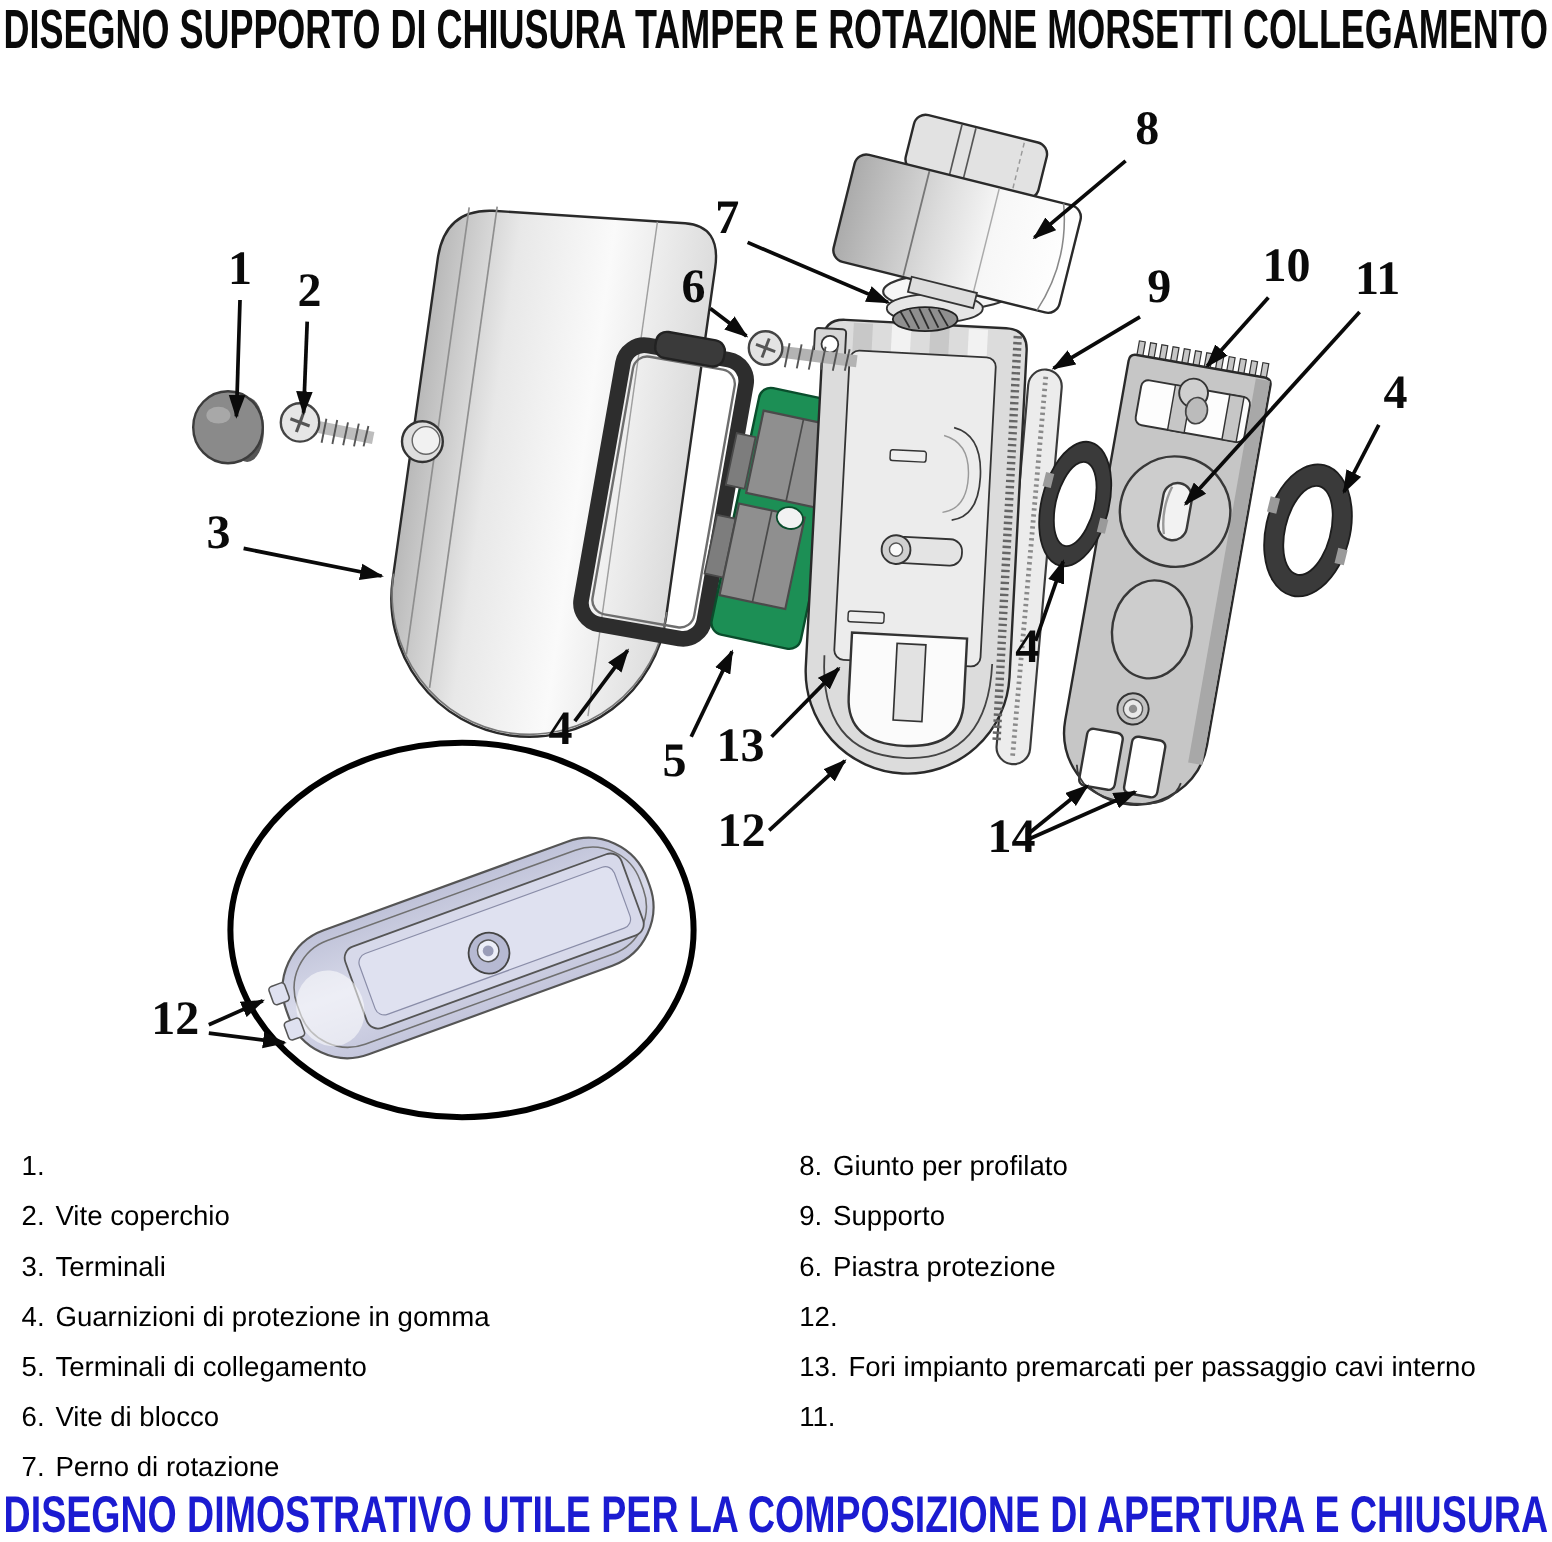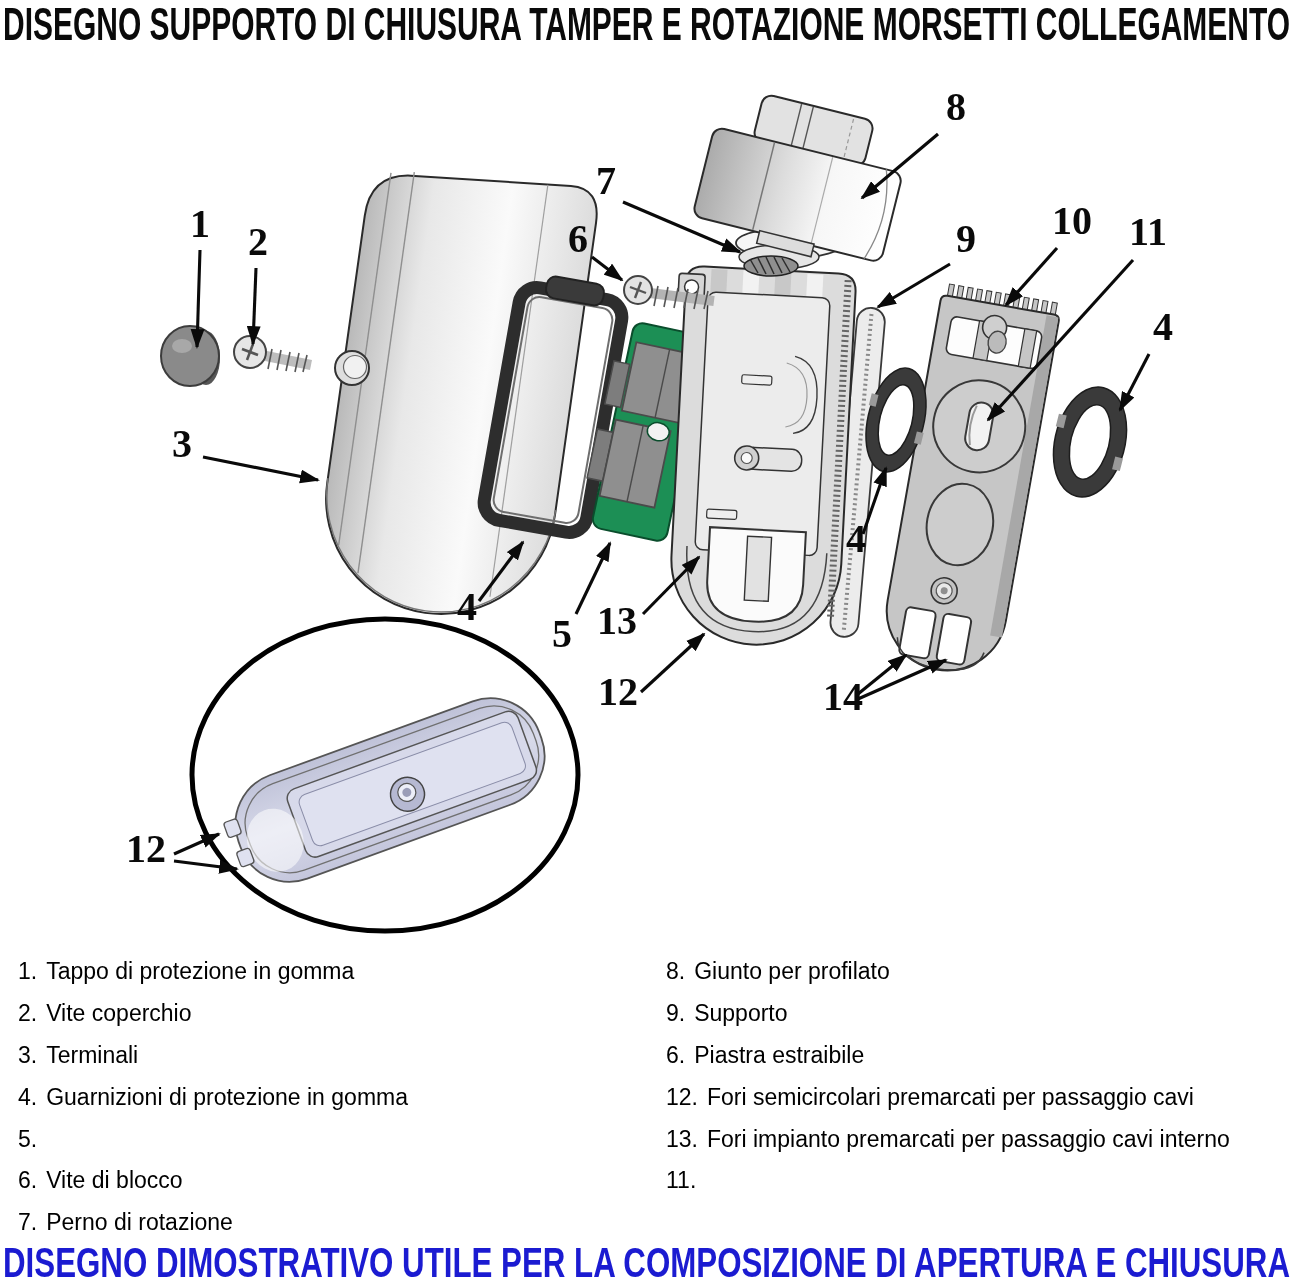--- a/index.html
+++ b/index.html
@@ -260,36 +260,36 @@
     </g>
   </svg>
 
   <svg id="title-banner" class="banner" viewBox="0 0 1293 52">
     <text x="3" y="40" font-size="46" textLength="1287" lengthAdjust="spacingAndGlyphs" fill="#0a0a0a">DISEGNO SUPPORTO DI CHIUSURA TAMPER E ROTAZIONE MORSETTI COLLEGAMENTO</text>
   </svg>
 
   <div id="legend-left" class="legend-col">
     <div class="lrow">
         <span class="lnum">1.</span>
-        <span>Tappo di protezione in gomma</span>
       </div>
     <div class="lrow">
         <span class="lnum">2.</span>
         <span>Vite coperchio</span>
       </div>
     <div class="lrow">
         <span class="lnum">3.</span>
         <span>Terminali</span>
       </div>
     <div class="lrow">
         <span class="lnum">4.</span>
         <span>Guarnizioni di protezione in gomma</span>
       </div>
     <div class="lrow">
         <span class="lnum">5.</span>
+        <span>Terminali di collegamento</span>
       </div>
     <div class="lrow">
         <span class="lnum">6.</span>
         <span>Vite di blocco</span>
       </div>
     <div class="lrow">
         <span class="lnum">7.</span>
         <span>Perno di rotazione</span>
       </div>
   </div>
@@ -297,25 +297,24 @@
     <div class="lrow">
         <span class="lnum">8.</span>
         <span>Giunto per profilato</span>
       </div>
     <div class="lrow">
         <span class="lnum">9.</span>
         <span>Supporto</span>
       </div>
     <div class="lrow">
         <span class="lnum">6.</span>
-        <span>Piastra estraibile</span>
+        <span>Piastra protezione</span>
       </div>
     <div class="lrow">
         <span class="lnum">12.</span>
-        <span>Fori semicircolari premarcati per passaggio cavi</span>
       </div>
     <div class="lrow">
         <span class="lnum">13.</span>
         <span>Fori impianto premarcati per passaggio cavi interno</span>
       </div>
     <div class="lrow">
         <span class="lnum">11.</span>
       </div>
   </div>
 

